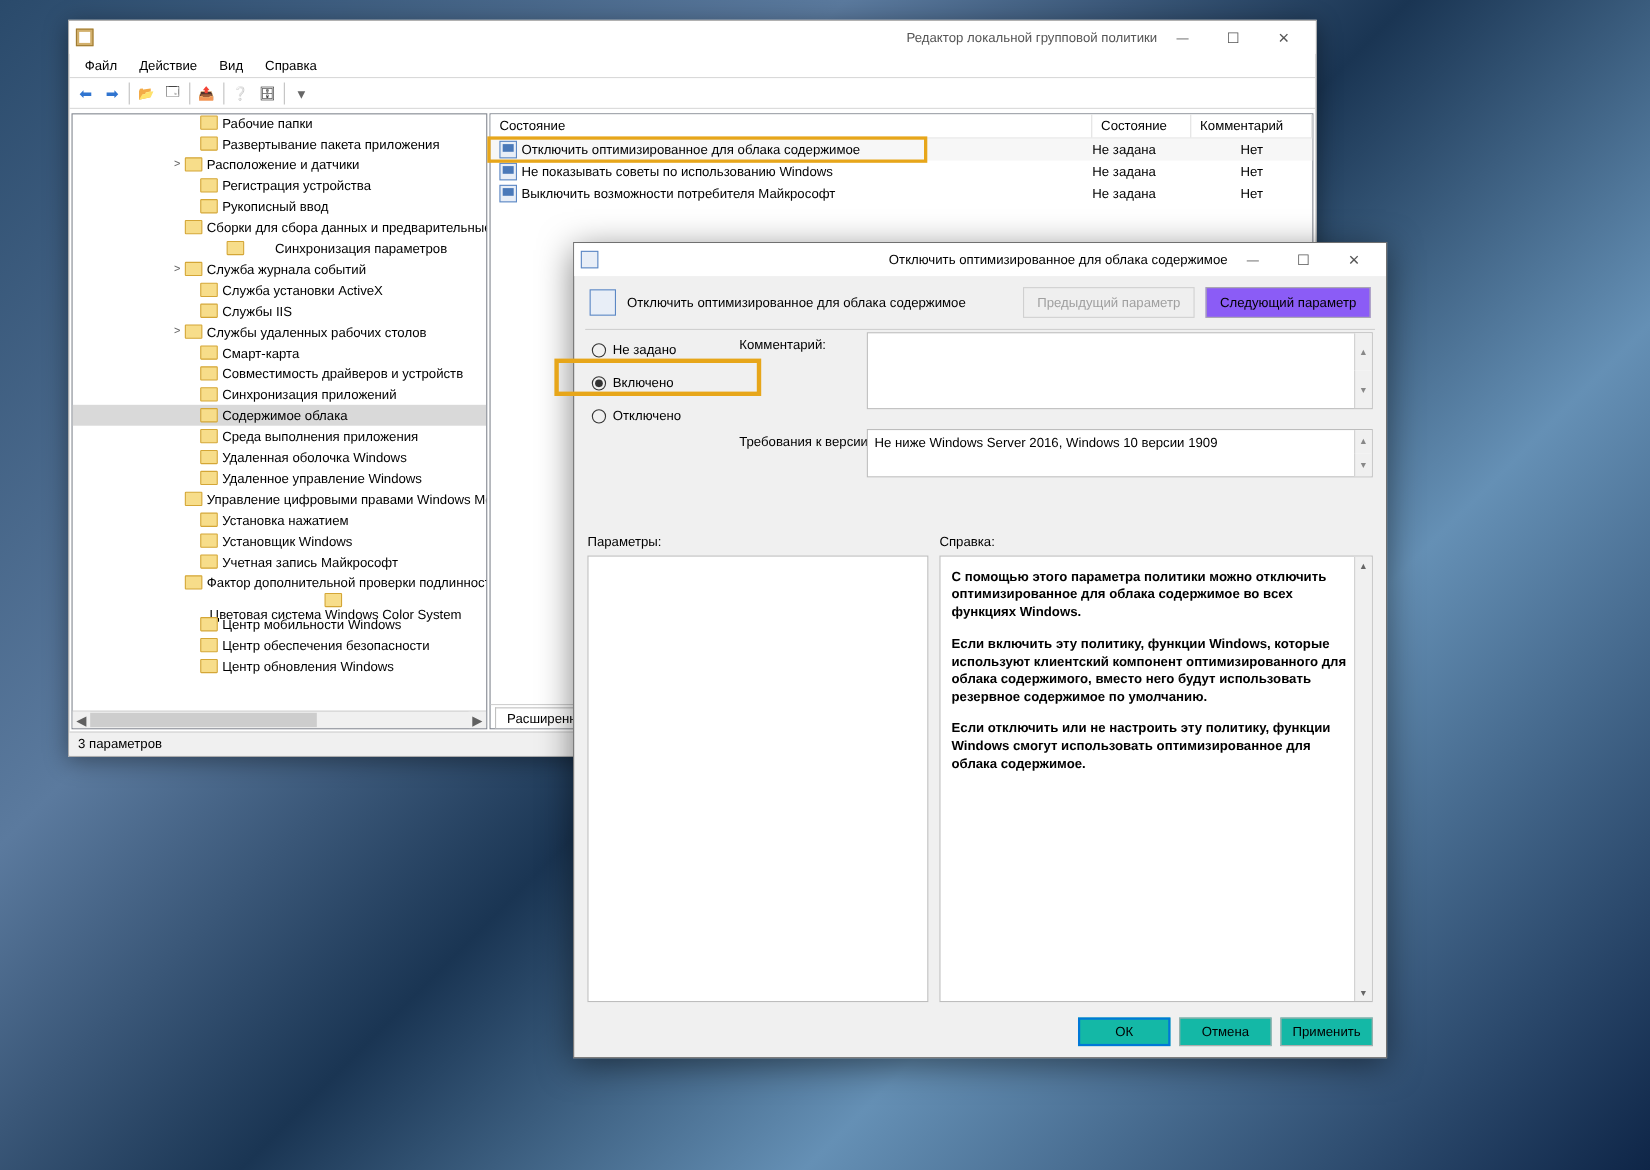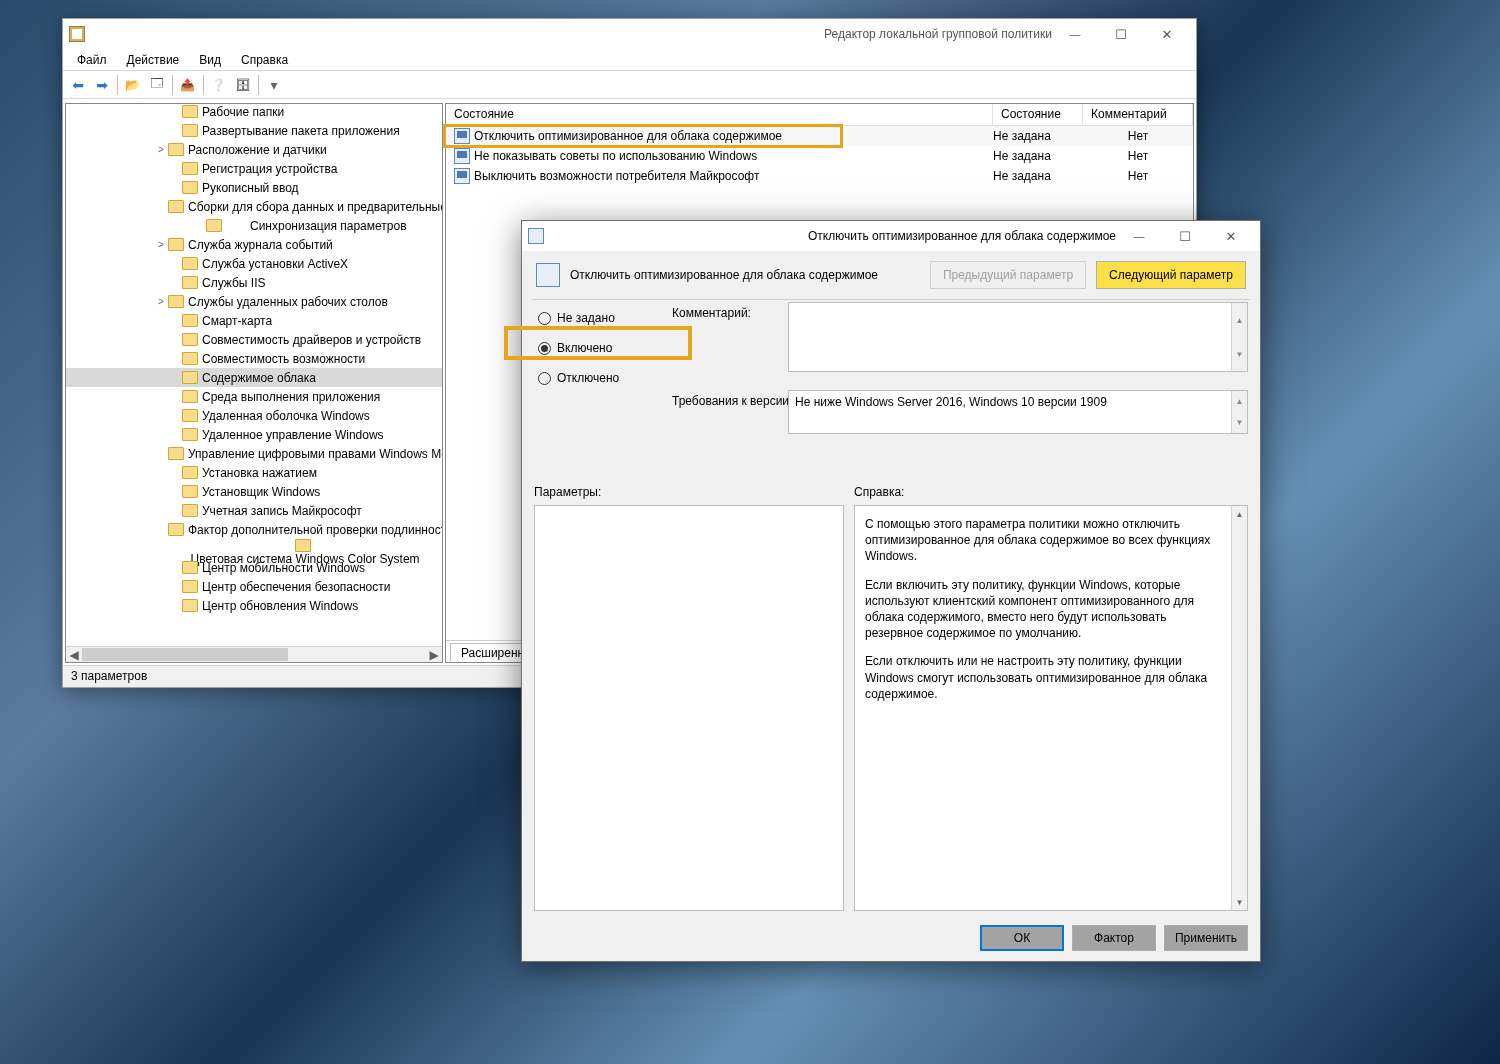--- a/index.html
+++ b/index.html
@@ -56,47 +56,47 @@
 .list-tabs{position:absolute;bottom:0;left:0;right:0;height:22px;border-top:1px solid #d0d0d0;display:flex;align-items:flex-end;padding-left:4px;}
 .list-tab{padding:2px 10px;border:1px solid #c0c0c0;border-bottom:none;background:#fff;margin-right:-1px;}
 
 .statusbar{position:absolute;bottom:0;left:0;right:0;height:22px;padding:3px 8px;background:#f0f0f0;border-top:1px solid #d0d0d0;}
 
 
 .dialog{position:absolute;left:521px;top:220px;width:740px;height:742px;background:#f0f0f0;border:1px solid #707070;box-shadow:0 6px 30px rgba(0,0,0,.5);}
 .dialog .titlebar{background:#fff;}
 .dlg-head{display:flex;align-items:center;padding:10px 14px;gap:10px;}
 .dlg-head .ic{width:24px;height:24px;background:#e8eef7;border:1px solid #5b87c4;}
-.dlg-head .navbtn{padding:6px 12px;border:1px solid #adadad;background:#fde047;}
+.dlg-head .navbtn{padding:6px 12px;border:1px solid #adadad;background:#8b5cf6;}
 .dlg-head .navbtn.disabled{color:#a0a0a0;background:#efefef;border-color:#d0d0d0;}
 .dlg-head .spacer{flex:1;}
 .dlg-sep{height:1px;background:#d0d0d0;margin:0 10px;}
 
 .radio-group{position:relative;padding:6px 0 6px 16px;}
 .radio-row{display:flex;align-items:center;height:24px;gap:6px;}
 .radio{width:13px;height:13px;border:1px solid #333;border-radius:50%;display:flex;align-items:center;justify-content:center;}
 .radio.on::after{content:"";width:7px;height:7px;background:#333;border-radius:50%;}
 .hl-radio{position:absolute;left:-18px;top:26px;width:188px;height:34px;border:4px solid #e7a61a;pointer-events:none;}
 
 .commentbox,.reqbox,.parambox,.helpbox{background:#fff;border:1px solid #bdbdbd;}
 .commentbox{position:absolute;right:12px;top:104px;width:460px;height:70px;}
 .reqbox{position:absolute;right:12px;top:194px;width:460px;height:44px;padding:4px 6px;}
 .scroll-arrows{position:absolute;right:0;top:0;bottom:0;width:16px;display:flex;flex-direction:column;}
 .scroll-arrows div{flex:1;display:flex;align-items:center;justify-content:center;color:#888;font-size:8px;background:#f0f0f0;border-left:1px solid #d0d0d0;}
 
 .lbl-static{position:absolute;color:#000;}
 .parambox{position:absolute;left:12px;top:284px;width:310px;bottom:50px;}
 .helpbox{position:absolute;left:332px;top:284px;right:12px;bottom:50px;padding:10px 22px 10px 10px;overflow:hidden;}
-.helpbox p{margin-bottom:12px;line-height:1.35;}
+.helpbox p{margin-bottom:12px;line-height:1.35;font-weight:bold;}
 .helpbox .vscroll{position:absolute;right:0;top:0;bottom:0;width:16px;background:#f0f0f0;border-left:1px solid #d0d0d0;}
 .helpbox .vscroll .up,.helpbox .vscroll .dn{height:16px;display:flex;align-items:center;justify-content:center;font-size:8px;color:#666;}
 .helpbox .vscroll .dn{position:absolute;bottom:0;left:0;right:0;}
 
 .dlg-buttons{position:absolute;bottom:10px;right:12px;display:flex;gap:8px;}
-.dbtn{width:84px;height:26px;border:1px solid #adadad;background:#a3a3a3;display:flex;align-items:center;justify-content:center;}
+.dbtn{width:84px;height:26px;border:1px solid #adadad;background:#14b8a6;display:flex;align-items:center;justify-content:center;}
 .dbtn.default{border:2px solid #0078d7;}
 
 
 .arrow-left::before{content:"⬅";color:#2f74d0;font-size:14px;}
 .arrow-right::before{content:"➡";color:#2f74d0;font-size:14px;}
 .i-up::before{content:"📂";font-size:12px;}
 .i-show::before{content:"🗔";font-size:12px;}
 .i-export::before{content:"📤";font-size:12px;}
 .i-help::before{content:"❔";color:#2f74d0;font-size:12px;}
 .i-prop::before{content:"🗄";font-size:12px;}
@@ -213,21 +213,21 @@
             <span class="lbl">Смарт-карта</span>
           </div>
           <div class="tree-item" style="padding-left: 102px;">
             <span class="exp"></span>
             <span class="fld"></span>
             <span class="lbl">Совместимость драйверов и устройств</span>
           </div>
           <div class="tree-item" style="padding-left: 102px;">
             <span class="exp"></span>
             <span class="fld"></span>
-            <span class="lbl">Совместимость возможности</span>
+            <span class="lbl">Синхронизация приложений</span>
           </div>
           <div class="tree-item sel" style="padding-left: 102px;">
             <span class="exp"></span>
             <span class="fld"></span>
             <span class="lbl">Содержимое облака</span>
           </div>
           <div class="tree-item" style="padding-left: 102px;">
             <span class="exp"></span>
             <span class="fld"></span>
             <span class="lbl">Среда выполнения приложения</span>
@@ -403,16 +403,16 @@
     <p>Если включить эту политику, функции Windows, которые используют клиентский компонент оптимизированного для облака содержимого, вместо него будут использовать резервное содержимое по умолчанию.</p>
     <p>Если отключить или не настроить эту политику, функции Windows смогут использовать оптимизированное для облака содержимое.</p>
     <div class="vscroll">
       <div class="up">▲</div>
       <div class="dn">▼</div>
     </div>
   </div>
 
   <div class="dlg-buttons">
     <div class="dbtn default">ОК</div>
-    <div class="dbtn">Фактор</div>
+    <div class="dbtn">Отмена</div>
     <div class="dbtn">Применить</div>
   </div>
 </div>
 
 </body></html>

